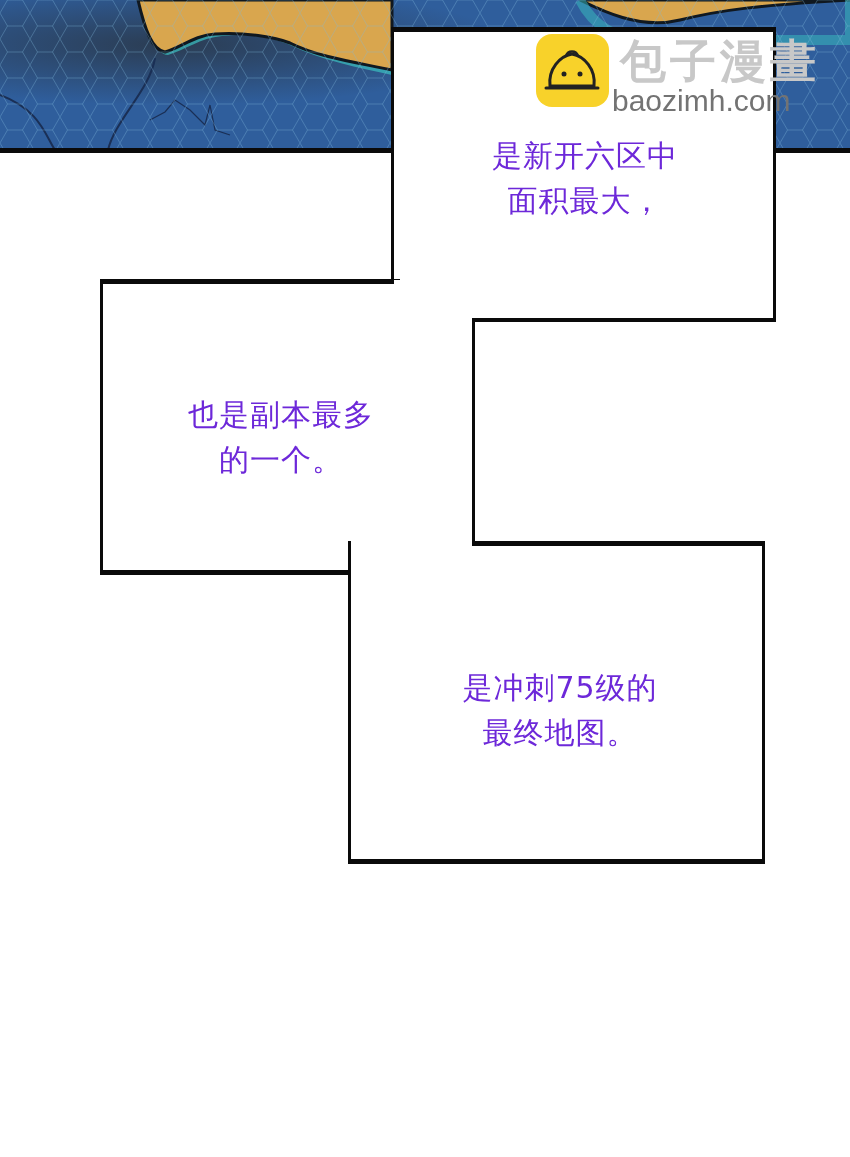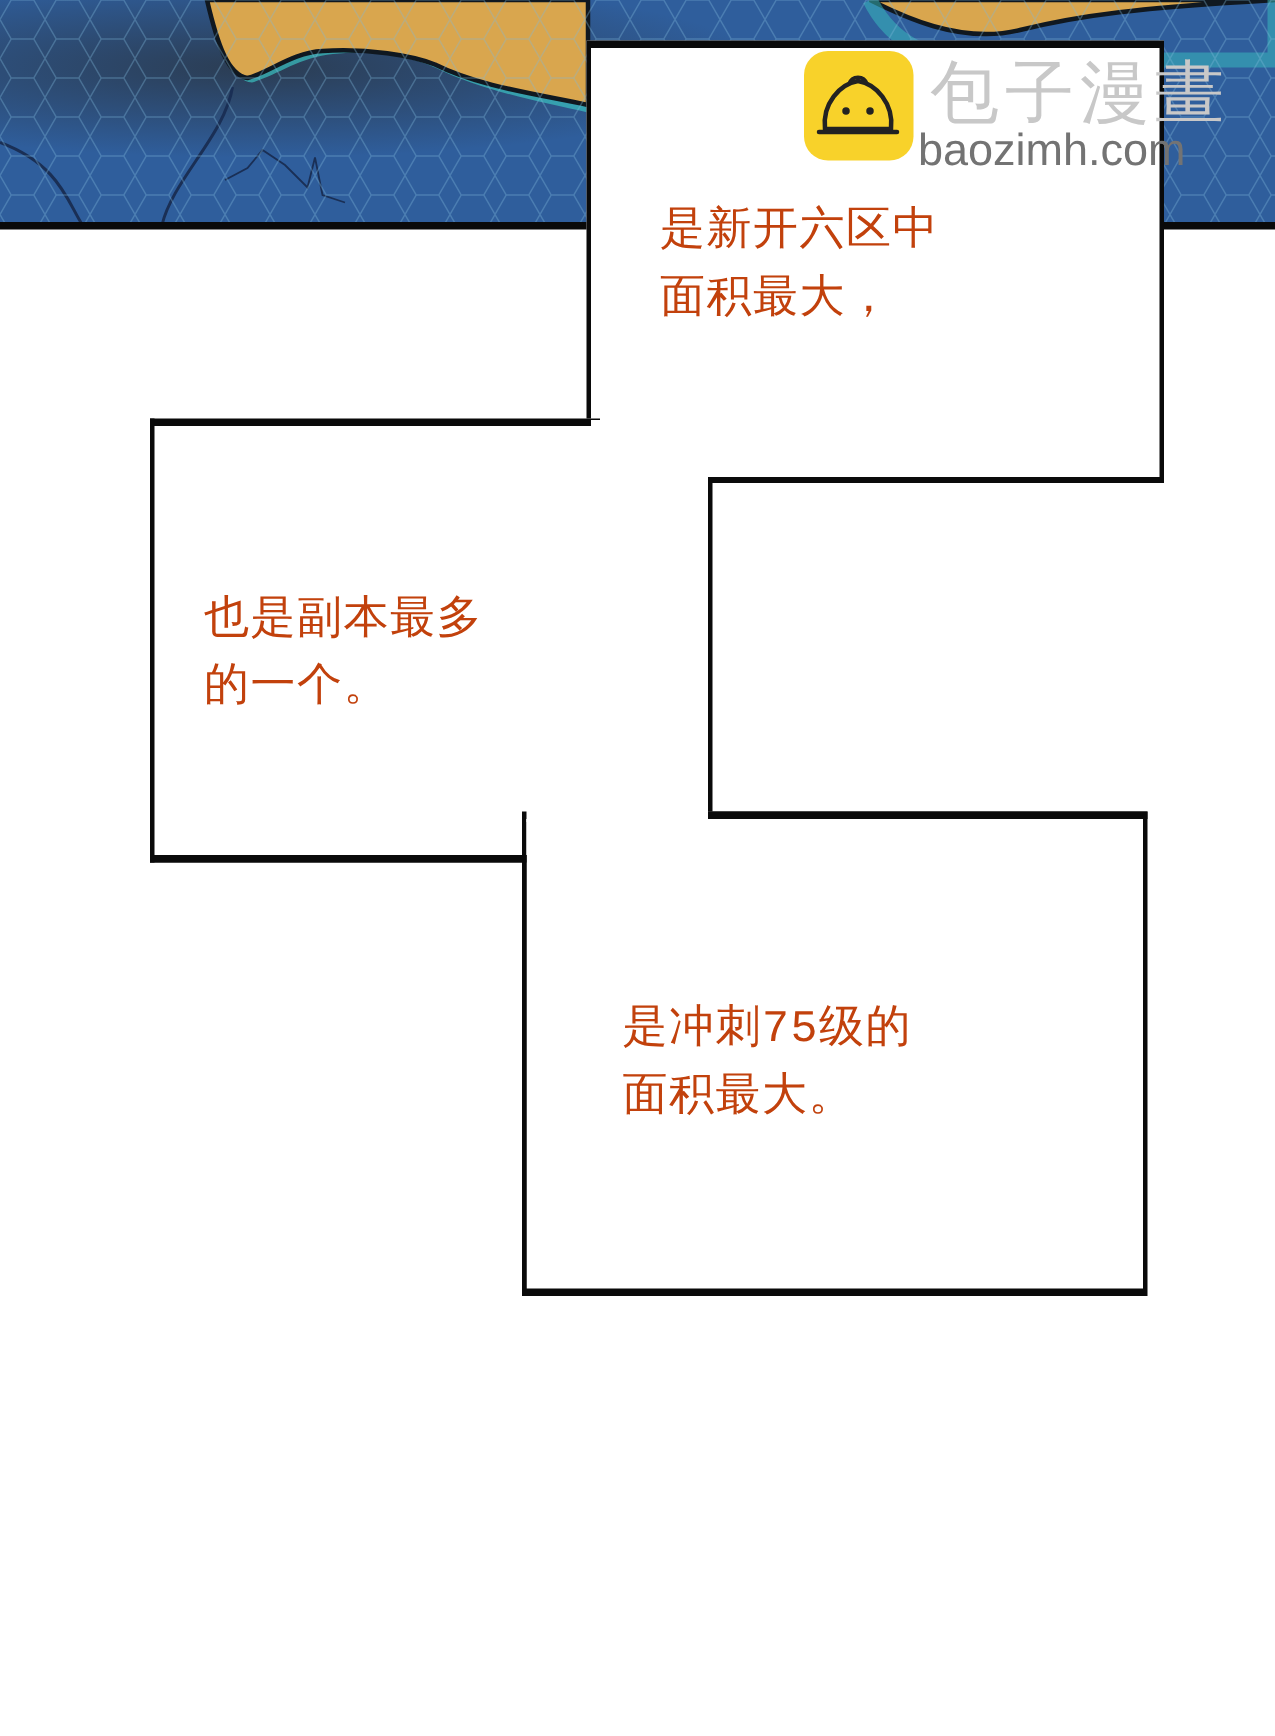--- a/index.html
+++ b/index.html
@@ -2,23 +2,23 @@
 <html><head>
 <meta charset="utf-8">
 <style>
   html,body{margin:0;padding:0;}
   body{width:850px;height:1157px;position:relative;background:#ffffff;overflow:hidden;font-family:"DejaVu Sans",sans-serif;}
   .map{position:absolute;left:0;top:0;width:850px;height:150px;overflow:hidden;
     background:linear-gradient(180deg,#3f5f86 0%,#2f5e9c 60%,#4a86c4 100%);}
   .map svg{position:absolute;left:0;top:0;}
   .map-border{position:absolute;left:0;top:148px;width:850px;height:5px;background:#0a0a0a;}
   .box{position:absolute;background:#fff;box-sizing:border-box;}
-  .txt{position:absolute;color:#c2410c;font-size:30px;line-height:45px;white-space:pre;font-weight:500;letter-spacing:1px;font-family:Liberation Mono, monospace;}
+  .txt{position:absolute;color:#6d28d9;font-size:30px;line-height:45px;text-align:center;white-space:pre;font-weight:500;letter-spacing:1px;}
   .wm-logo{position:absolute;left:536px;top:34px;width:73px;height:73px;border-radius:16px;background:#f8d22a;}
-  .wm-text{position:absolute;left:620px;top:34px;font-size:46px;color:#c8c8c8;letter-spacing:4px;line-height:54px;}
+  .wm-text{position:absolute;left:620px;top:34px;font-size:46px;color:#c8c8c8;letter-spacing:4px;line-height:54px;font-weight:bold;}
   .wm-url{position:absolute;left:612px;top:82px;font-size:30px;color:#737373;line-height:38px;font-family:"Liberation Sans",sans-serif;}
 </style>
 </head>
 <body>
 
 <div class="map">
   <svg width="850" height="150" viewBox="0 0 850 150">
     <defs>
       <pattern id="hex" width="30" height="26" patternUnits="userSpaceOnUse">
         <path d="M7.5 0 L22.5 0 L30 13 L22.5 26 L7.5 26 L0 13 Z" fill="none" stroke="#7fb6d8" stroke-opacity="0.35" stroke-width="1"></path>
@@ -72,13 +72,13 @@
   </svg>
 </div>
 <div class="wm-text">包子漫畫</div>
 <div class="wm-url">baozimh.com</div>
 
 <div class="txt" style="left:440px;top:133px;width:290px;">是新开六区中
 面积最大，</div>
 <div class="txt" style="left:136px;top:392px;width:290px;">也是副本最多
 的一个。</div>
 <div class="txt" style="left:415px;top:665px;width:290px;">是冲刺75级的
-面积最大。</div>
+最终地图。</div>
 
 </body></html>

